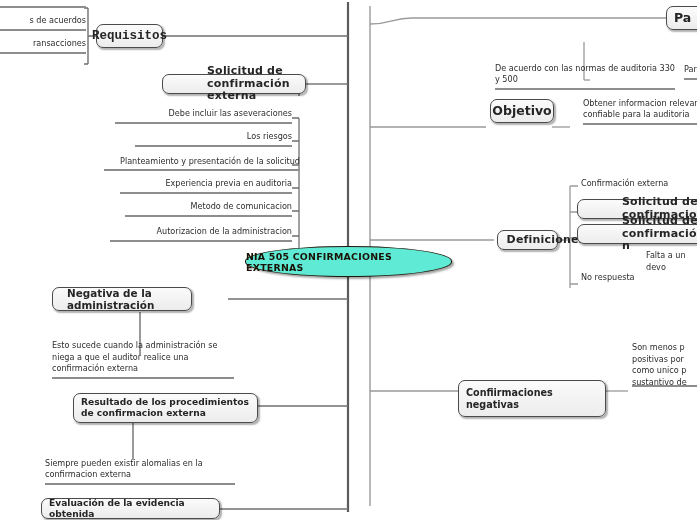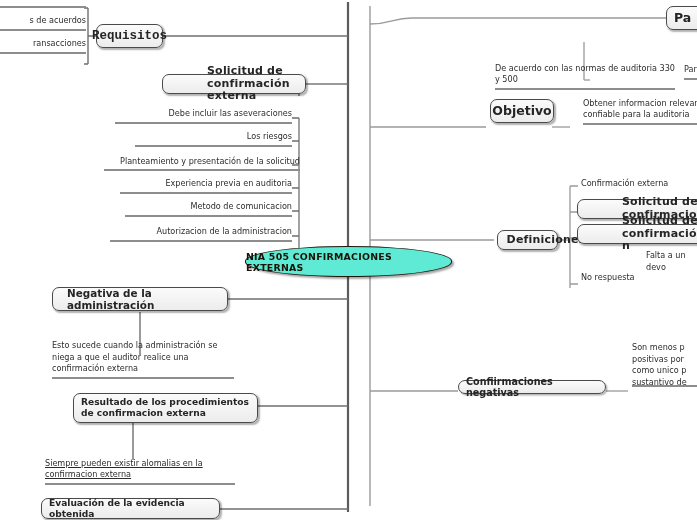--- a/index.html
+++ b/index.html
@@ -154,31 +154,31 @@
   <div class="leaf tr" style="left:120px;top:180px;width:172px;height:14px;">
     <span class="txt">Experiencia previa en auditoria</span>
   </div>
   <div class="leaf tr" style="left:125px;top:203px;width:167px;height:14px;">
     <span class="txt">Metodo de comunicacion</span>
   </div>
   <div class="leaf tr" style="left:110px;top:228px;width:182px;height:14px;">
     <span class="txt">Autorizacion de la administracion</span>
   </div>
 
-  <div class="node lvl2b" style="left:52px;top:287px;width:176px;height:24px;justify-content:center;font-size:10.4px;padding-left:14px;">
+  <div class="node lvl2b" style="left:52px;top:287px;width:140px;height:24px;justify-content:center;font-size:10.4px;padding-left:14px;">
     <span>Negativa de la administración</span>
   </div>
   <div class="leaf tl" style="left:52px;top:345px;width:182px;height:34px;">
     <span class="txt">Esto sucede cuando la administración se niega a que el auditor realice una confirmación externa</span>
   </div>
 
   <div class="node lvl2b" style="left:41px;top:393px;width:185px;height:30px;font-size:9.1px;margin-left:32px;">
     <span>Resultado de los procedimientos de confirmacion externa</span>
   </div>
-  <div class="leaf tl" style="left:45px;top:460px;width:190px;height:25px;text-decoration:underline;">
+  <div class="leaf tl" style="left:45px;top:460px;width:190px;height:25px;">
     <span class="txt">Siempre pueden existir alomalias en la confirmacion externa</span>
   </div>
 
   <div class="node lvl2b" style="left:41px;top:498px;width:179px;height:21px;justify-content:center;font-size:9.1px;">
     <span>Evaluación de la evidencia obtenida</span>
   </div>
 
   <div class="node lvl1" style="left:666px;top:6px;width:48px;height:24px;">
     <span>Pa</span>
   </div>
@@ -209,20 +209,20 @@
   <div class="node lvl2" style="left:577px;top:224px;width:140px;height:20px;">
     <span>Solicitud de confirmación n</span>
   </div>
   <div class="leaf tl" style="left:581px;top:272px;width:58px;height:14px;border-bottom:none;">
     <span class="txt">No respuesta</span>
   </div>
   <div class="leaf tl" style="left:646px;top:250px;width:60px;height:38px;border-bottom:none;align-items:flex-start;">
     <span class="txt">Falta a un devo</span>
   </div>
 
-  <div class="node lvl2b" style="left:458px;top:380px;width:148px;height:14px;justify-content:center;font-size:9.6px;border-radius:10px;">
+  <div class="node lvl2b" style="left:458px;top:380px;width:148px;height:37px;justify-content:center;font-size:9.6px;">
     <span>Confiirmaciones negativas</span>
   </div>
   <div class="leaf tl" style="left:632px;top:342px;width:72px;height:45px;align-items:flex-start;">
     <span class="txt">Son menos p positivas por como unico p sustantivo de</span>
   </div>
 
 </div>
 
 </body></html>

